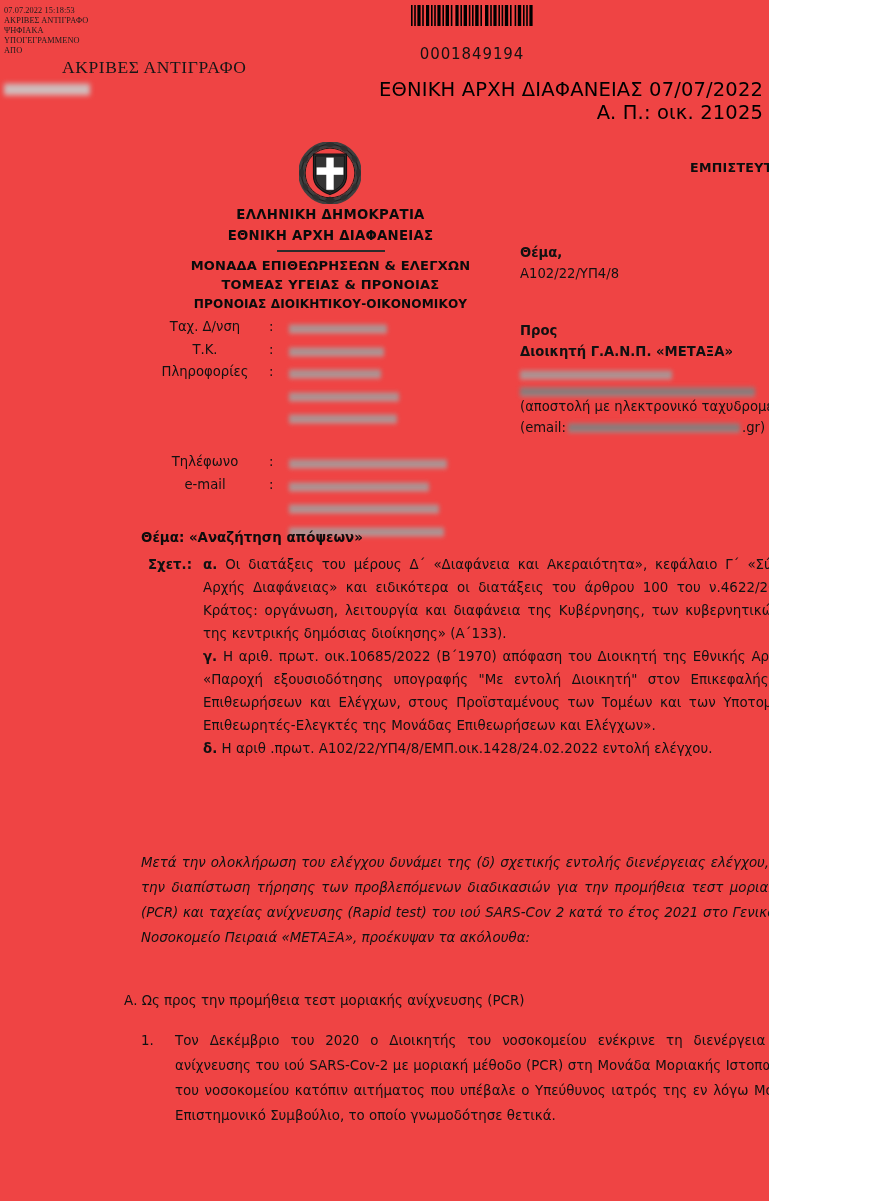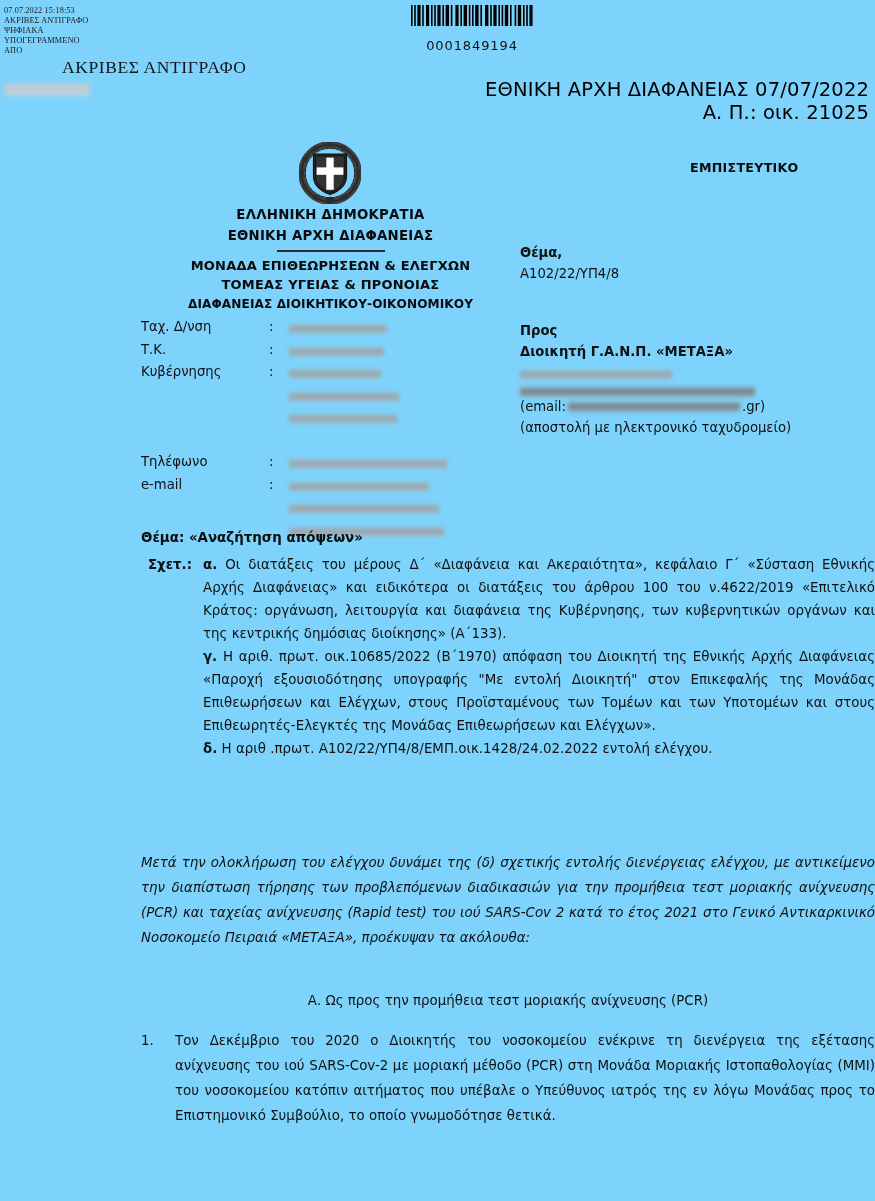--- a/index.html
+++ b/index.html
@@ -8,23 +8,23 @@
     padding: 0;
     background: #ffffff;
   }
   body {
     font-family: "DejaVu Sans", "Liberation Sans", sans-serif;
     color: #101010;
     -webkit-font-smoothing: antialiased;
   }
   .page {
     position: relative;
-    width: 875px;
+    width: 769px;
     height: 1201px;
-    background: #7dd3fc;
+    background: #ef4444;
     overflow: hidden;
   }
 
   
   .stamp {
     position: absolute;
     left: 4px;
     top: 6px;
     width: 260px;
     font-family: "Liberation Serif", "DejaVu Serif", serif;
@@ -72,23 +72,23 @@
     width: 130px;
   }
   .barcode {
     display: block;
     width: 122px;
     height: 21px;
     margin: 0 auto;
   }
   .barcode-number {
     display: block;
-    margin-top: 12px;
+    margin-top: 19px;
     font-family: "DejaVu Sans", "Liberation Sans", sans-serif;
-    font-size: 13px;
+    font-size: 15px;
     letter-spacing: 0.9px;
     color: #121212;
     text-align: center;
   }
 
   
   .doc-headline {
     position: absolute;
     right: 6px;
     top: 78px;
@@ -172,20 +172,21 @@
   }
   .contact-row {
     display: flex;
     align-items: flex-start;
     height: 22.5px;
   }
   .contact-label {
     width: 128px;
     flex: 0 0 128px;
     white-space: nowrap;
+    text-align: center;
   }
   .contact-colon {
     width: 20px;
     flex: 0 0 20px;
   }
   .contact-value {
     flex: 1 1 auto;
     position: relative;
     height: 22.5px;
   }
@@ -273,26 +274,25 @@
     line-height: 25px;
     color: #111;
   }
   .para-justify {
     text-align: justify;
     text-justify: inter-word;
     font-style: italic;
   }
   .section-a {
     position: absolute;
-    left: 141px;
+    left: 124px;
     width: 734px;
     font-size: 13.4px;
     line-height: 25px;
     color: #111;
-    text-align: center;
   }
   .numbered {
     position: absolute;
     left: 141px;
     width: 734px;
     font-size: 13.4px;
     line-height: 25px;
     color: #111;
   }
   .num-marker {
@@ -408,36 +408,36 @@
 
     <path d="M26 57.5 L31 54.5 L36 57.5 L31 60 Z" fill="#2a2a2a"></path>
   </svg>
 
   <div class="org-header">
     <div class="org-line1">ΕΛΛΗΝΙΚΗ  ΔΗΜΟΚΡΑΤΙΑ</div>
     <div class="org-line2">ΕΘΝΙΚΗ ΑΡΧΗ ΔΙΑΦΑΝΕΙΑΣ</div>
     <div class="org-rule"></div>
     <div class="org-sub1">ΜΟΝΑΔΑ ΕΠΙΘΕΩΡΗΣΕΩΝ &amp; ΕΛΕΓΧΩΝ</div>
     <div class="org-sub2">ΤΟΜΕΑΣ ΥΓΕΙΑΣ &amp; ΠΡΟΝΟΙΑΣ</div>
-    <div class="org-sub3">ΔΙΑΦΑΝΕΙΑΣ ΔΙΟΙΚΗΤΙΚΟΥ-ΟΙΚΟΝΟΜΙΚΟΥ</div>
+    <div class="org-sub3">ΠΡΟΝΟΙΑΣ ΔΙΟΙΚΗΤΙΚΟΥ-ΟΙΚΟΝΟΜΙΚΟΥ</div>
   </div>
 
   <div class="contact">
     <div class="contact-row">
       <span class="contact-label">Ταχ. Δ/νση</span>
       <span class="contact-colon">:</span>
       <span class="contact-value"><span class="redact" style="width:98px"></span></span>
     </div>
     <div class="contact-row">
       <span class="contact-label">Τ.Κ.</span>
       <span class="contact-colon">:</span>
       <span class="contact-value"><span class="redact" style="width:95px"></span></span>
     </div>
     <div class="contact-row">
-      <span class="contact-label">Κυβέρνησης</span>
+      <span class="contact-label">Πληροφορίες</span>
       <span class="contact-colon">:</span>
       <span class="contact-value"><span class="redact" style="width:92px"></span></span>
     </div>
     <div class="contact-row">
       <span class="contact-label"></span>
       <span class="contact-colon"></span>
       <span class="contact-value"><span class="redact" style="width:110px"></span></span>
     </div>
     <div class="contact-row">
       <span class="contact-label"></span>
@@ -472,24 +472,24 @@
     <div class="rb-line">Α102/22/ΥΠ4/8</div>
     <div class="rb-gap"></div>
     <div class="rb-line rb-bold">Προς</div>
     <div class="rb-line rb-bold">Διοικητή Γ.Α.Ν.Π. «ΜΕΤΑΞΑ»</div>
     <div class="rb-redact-line">
       <span class="redact" style="width:152px"></span>
     </div>
     <div class="rb-redact-line">
       <span class="redact dark" style="width:235px"></span>
     </div>
+    <div class="rb-line">(αποστολή με ηλεκτρονικό ταχυδρομείο)</div>
     <div class="rb-line">
       <span>(email:</span><span class="redact dark" style="width:172px;margin:0 2px"></span><span>.gr)</span>
     </div>
-    <div class="rb-line">(αποστολή με ηλεκτρονικό ταχυδρομείο)</div>
   </div>
 
   <div class="subject">Θέμα: «Αναζήτηση απόψεων»</div>
 
   <div class="refs">
     <span class="refs-label">Σχετ.:</span>
     <div class="refs-body">
       <p><b>α.</b><span> Οι διατάξεις του μέρους Δ΄ «Διαφάνεια και Ακεραιότητα», κεφάλαιο Γ΄ «Σύσταση Εθνικής Αρχής Διαφάνειας» και ειδικότερα οι διατάξεις του άρθρου 100 του ν.4622/2019 «Επιτελικό Κράτος: οργάνωση, λειτουργία και διαφάνεια της Κυβέρνησης, των κυβερνητικών οργάνων και της κεντρικής δημόσιας διοίκησης» (Α΄133).</span></p>
       <p><b>γ.</b><span> Η αριθ. πρωτ. οικ.10685/2022 (Β΄1970) απόφαση του Διοικητή της Εθνικής Αρχής Διαφάνειας «Παροχή εξουσιοδότησης υπογραφής "Με εντολή Διοικητή" στον Επικεφαλής της Μονάδας Επιθεωρήσεων και Ελέγχων, στους Προϊσταμένους των Τομέων και των Υποτομέων και στους Επιθεωρητές-Ελεγκτές της Μονάδας Επιθεωρήσεων και Ελέγχων».</span></p>
       <p><b>δ.</b><span> Η αριθ .πρωτ. Α102/22/ΥΠ4/8/ΕΜΠ.οικ.1428/24.02.2022 εντολή ελέγχου.</span></p>

